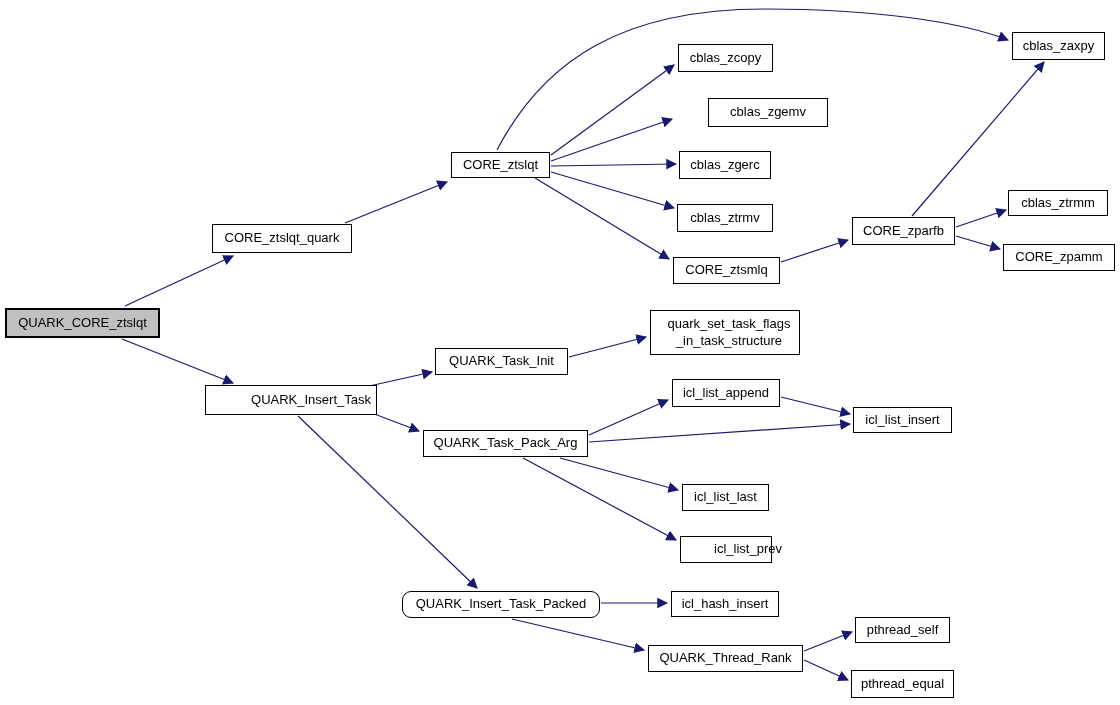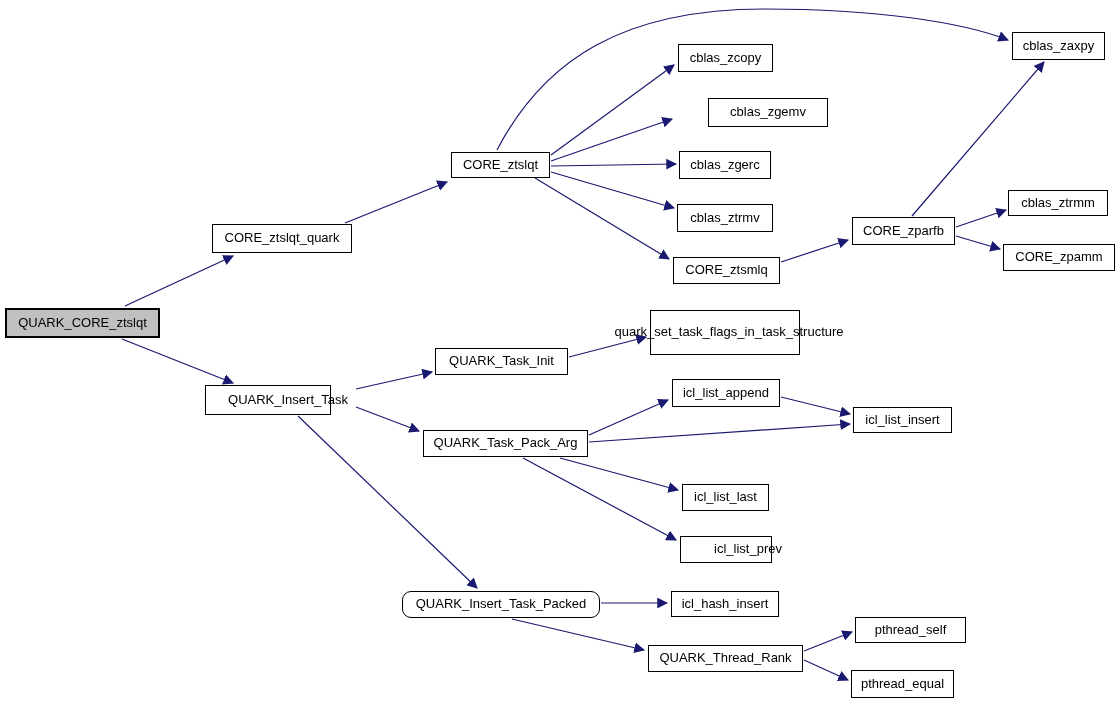--- a/index.html
+++ b/index.html
@@ -36,21 +36,21 @@
     white-space: nowrap;
     cursor: pointer;
     line-height: 1.25;
   }
   .node.root {
     background: #c0c0c0;
     border-width: 2px;
   }
   .node.multiline {
     white-space: normal;
-    flex-direction: row;
+    flex-direction: column;
     padding-left: 8px;
   }
   .node.multiline span {
     display: block;
   }
 </style>
 </head>
 <body>
 
 <div id="canvas">
@@ -96,30 +96,30 @@
   <div class="node" style="left:451px; top:152px; width:99px;  height:26px;">CORE_ztslqt</div>
   <div class="node" style="left:678px; top:44px;  width:95px;  height:28px;">cblas_zcopy</div>
   <div class="node" style="left:676px; top:98px;  width:120px;  height:29px;margin-left:32px;">cblas_zgemv</div>
   <div class="node" style="left:679px; top:151px; width:92px;  height:28px;">cblas_zgerc</div>
   <div class="node" style="left:677px; top:204px; width:96px;  height:28px;">cblas_ztrmv</div>
   <div class="node" style="left:673px; top:257px; width:107px; height:27px;">CORE_ztsmlq</div>
   <div class="node" style="left:852px; top:217px; width:103px; height:28px;">CORE_zparfb</div>
   <div class="node" style="left:1012px;top:32px;  width:93px;  height:28px;">cblas_zaxpy</div>
   <div class="node" style="left:1008px;top:190px; width:100px; height:26px;">cblas_ztrmm</div>
   <div class="node" style="left:1003px;top:244px; width:112px; height:27px;">CORE_zpamm</div>
-  <div class="node" style="left:205px; top:385px; width:126px; height:30px;padding-left:40px;">QUARK_Insert_Task</div>
+  <div class="node" style="left:205px; top:385px; width:172px; height:30px;padding-left:40px;">QUARK_Insert_Task</div>
   <div class="node" style="left:435px; top:348px; width:133px; height:27px;">QUARK_Task_Init</div>
   <div class="node multiline" style="left:650px; top:310px; width:150px; height:45px;">
     <span>quark_set_task_flags</span>
     <span>_in_task_structure</span>
   </div>
   <div class="node" style="left:423px; top:430px; width:165px; height:27px;">QUARK_Task_Pack_Arg</div>
   <div class="node" style="left:672px; top:379px; width:108px; height:28px;">icl_list_append</div>
   <div class="node" style="left:853px; top:407px; width:99px;  height:26px;">icl_list_insert</div>
   <div class="node" style="left:682px; top:484px; width:87px;  height:27px;">icl_list_last</div>
   <div class="node" style="left:680px; top:536px; width:92px;  height:27px;padding-left:44px;">icl_list_prev</div>
   <div class="node" style="left:402px; top:591px; width:198px; height:27px;border-radius:9px;">QUARK_Insert_Task_Packed</div>
   <div class="node" style="left:671px; top:591px; width:108px; height:26px;">icl_hash_insert</div>
   <div class="node" style="left:648px; top:645px; width:155px; height:27px;">QUARK_Thread_Rank</div>
-  <div class="node" style="left:855px; top:617px; width:111px;  height:26px;">pthread_self</div>
+  <div class="node" style="left:855px; top:617px; width:95px;  height:26px;">pthread_self</div>
   <div class="node" style="left:851px; top:670px; width:103px; height:28px;">pthread_equal</div>
 
 </div>
 
 </body></html>

